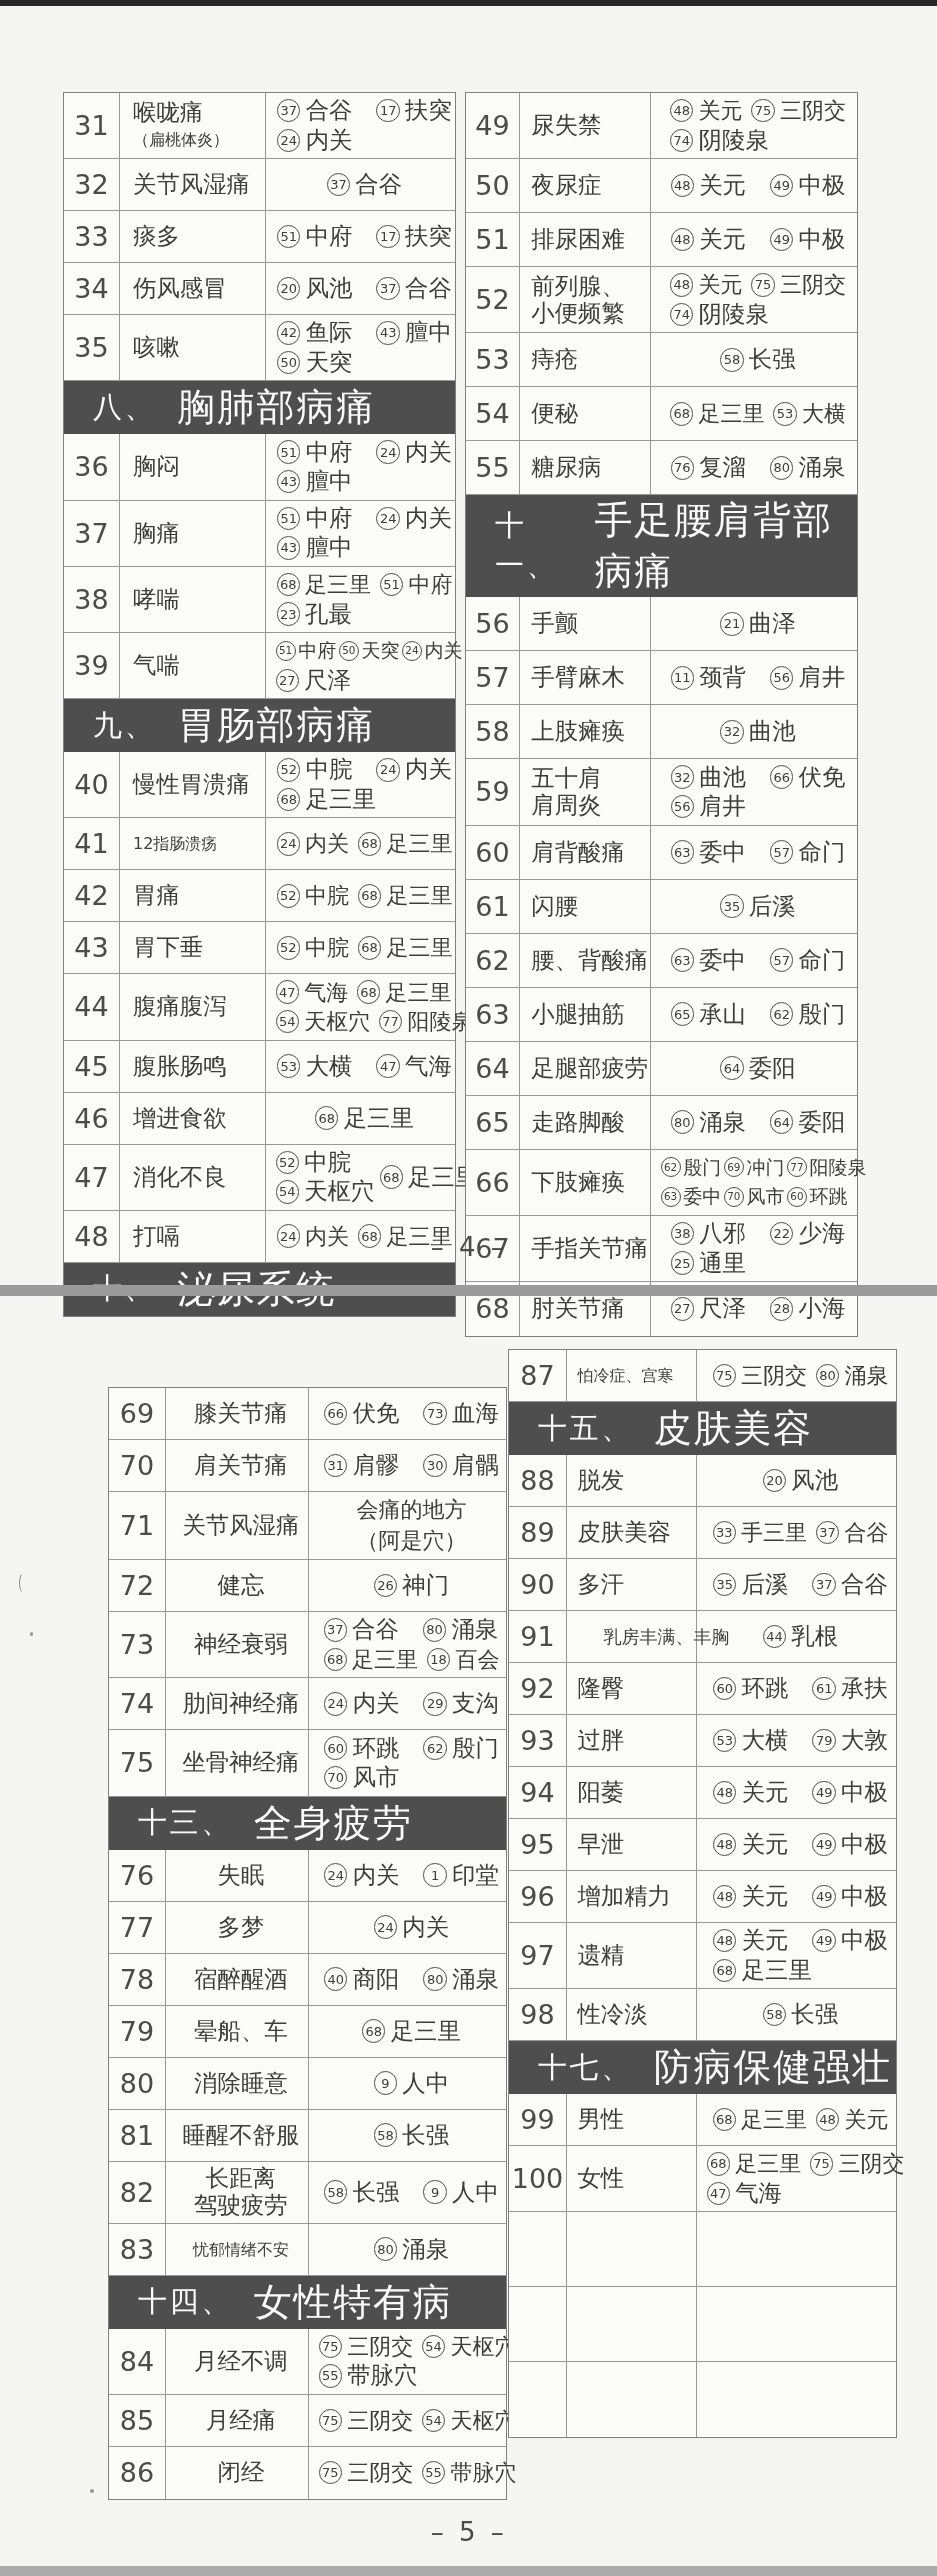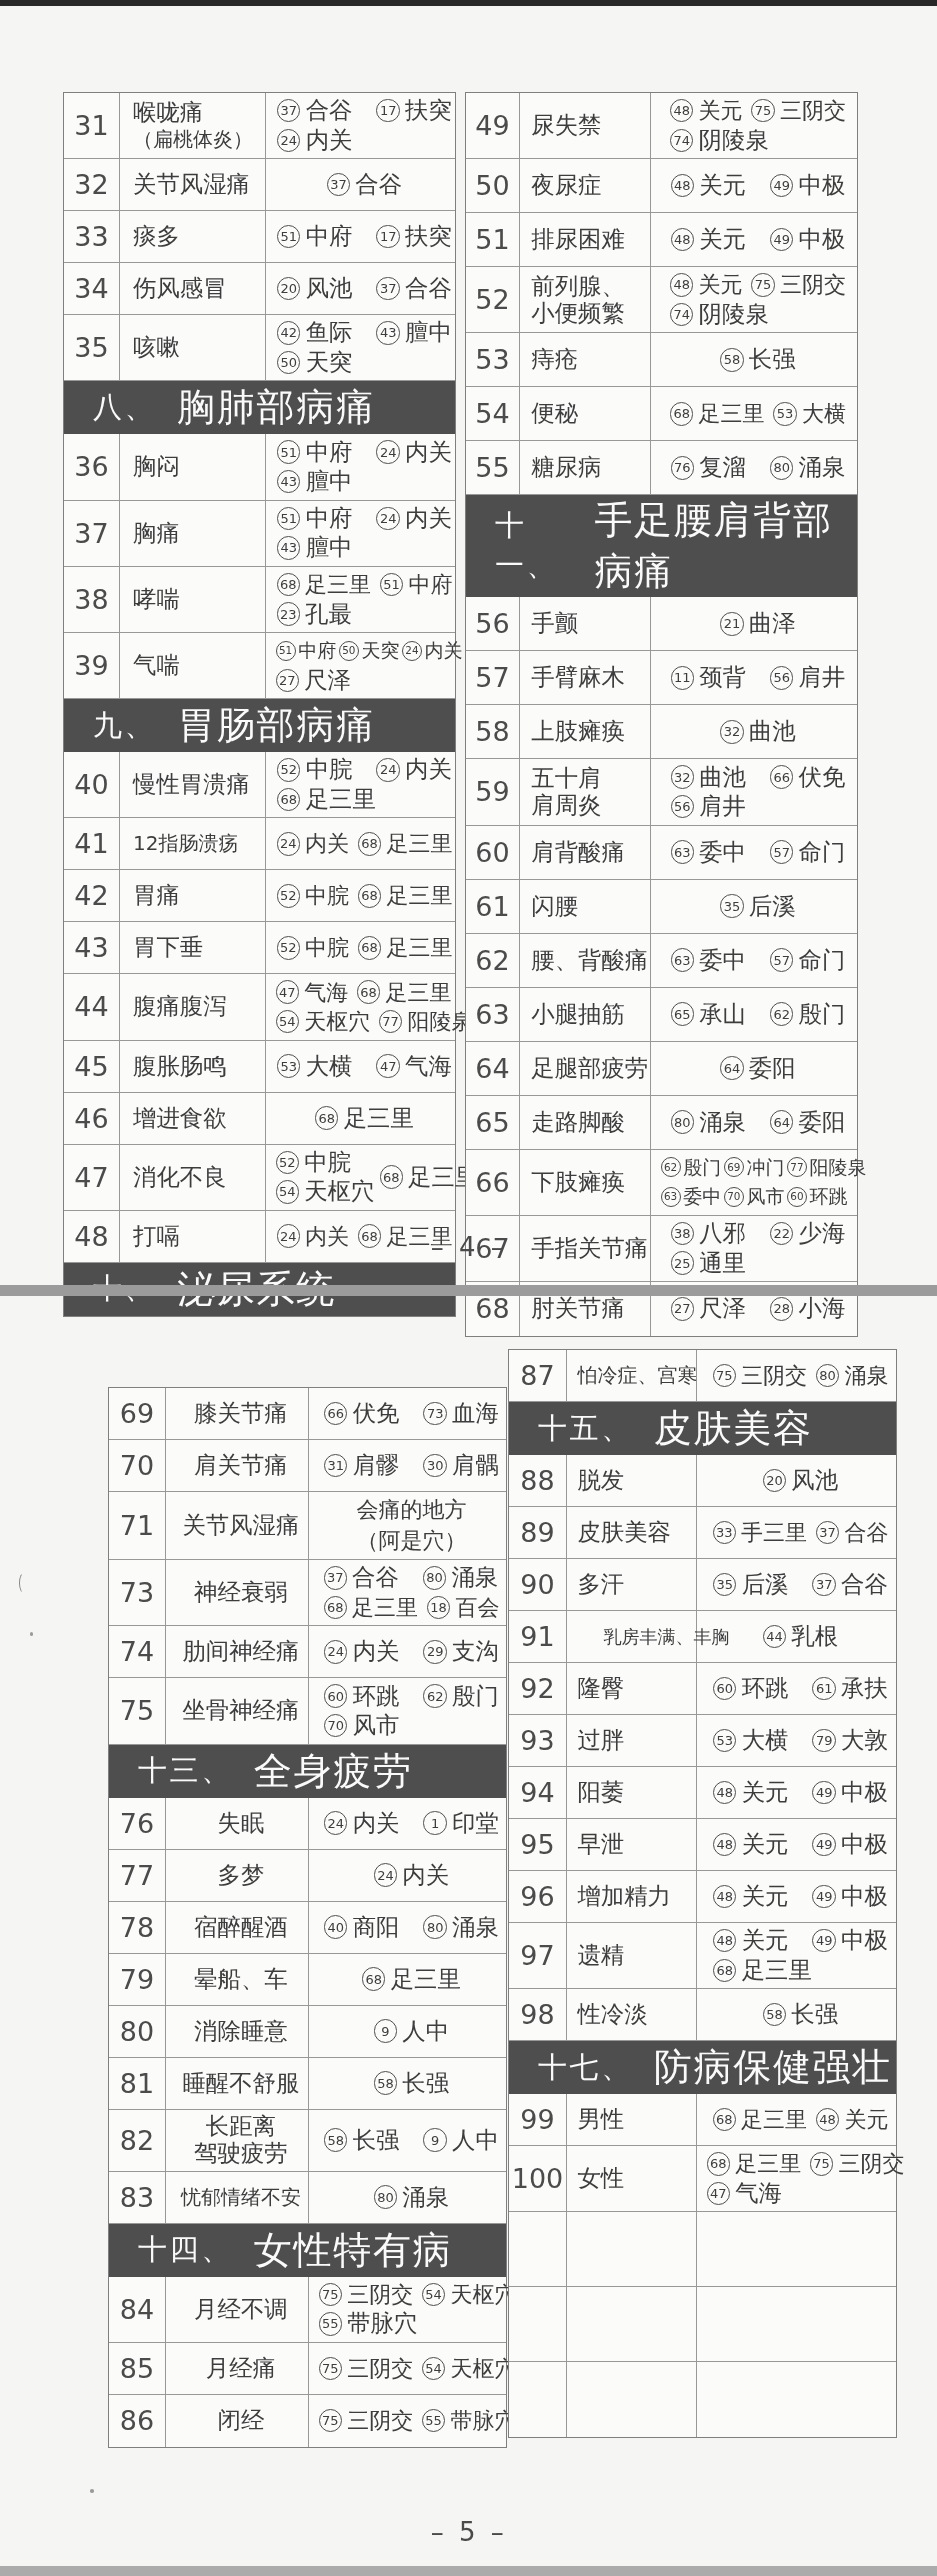--- a/index.html
+++ b/index.html
@@ -32,21 +32,21 @@
     width:56px;flex:none;align-items:center;border-right:1.7px solid #989898;
     font-size:27px;color:#4b4b4b;
   }
   .cell.ail{width:146px;flex:none;border-right:1.7px solid #989898;padding:3.5px 3.5px 3.5px 13px;}
   .cell.pts{flex:1;padding:4.3px 1.7px 4.3px 9.6px;flex-direction:row;align-items:center;}
   #t1r .cell.num{width:54px;} #t1r .cell.ail{width:131px;padding-left:11.3px;}
   #t2l .cell.num{width:57px;} #t2l .cell.ail{width:143px;padding-left:11.3px;text-align:center;}
   #t2r .cell.num{width:58px;} #t2r .cell.ail{width:130px;padding-left:10.4px;}
 
   .aline{font-size:23.4px;line-height:27px;white-space:nowrap;}
-  .aline.fit{font-size:20px;}
+  .aline.fit{font-size:16px;}
   .aline.small{font-size:18px;margin-left:26px;}
 
   .pwrap{display:flex;flex-direction:column;justify-content:center;gap:2.6px;min-width:0;}
   .pside{margin-left:5.2px;flex:none;}
   .pline{display:flex;align-items:center;gap:24px;line-height:27px;white-space:nowrap;}
   .pline.tight{gap:8.7px;}
   .pline.xtight{gap:2.6px;}
   .pair{display:inline-flex;align-items:center;gap:5.2px;white-space:nowrap;}
   .pline.xtight .pair{gap:2.6px;}
   .circ{
@@ -998,20 +998,36 @@
           <div class="aline">关节风湿痛</div>
         </div>
         <div class="cell pts">
           <div class="pwrap">
             <div class="ptext">会痛的地方</div>
             <div class="ptext">（阿是穴）</div>
           </div>
         </div>
       </div>
       <div class="row item">
+        <div class="cell num">72</div>
+        <div class="cell ail">
+          <div class="aline">健忘</div>
+        </div>
+        <div class="cell pts">
+          <div class="pwrap">
+            <div class="pline">
+              <span class="pair">
+                <span class="circ">26</span>
+                <span class="pname">神门</span>
+              </span>
+            </div>
+          </div>
+        </div>
+      </div>
+      <div class="row item">
         <div class="cell num">73</div>
         <div class="cell ail">
           <div class="aline">神经衰弱</div>
         </div>
         <div class="cell pts">
           <div class="pwrap">
             <div class="pline">
               <span class="pair">
                 <span class="circ">37</span>
                 <span class="pname">合谷</span>

